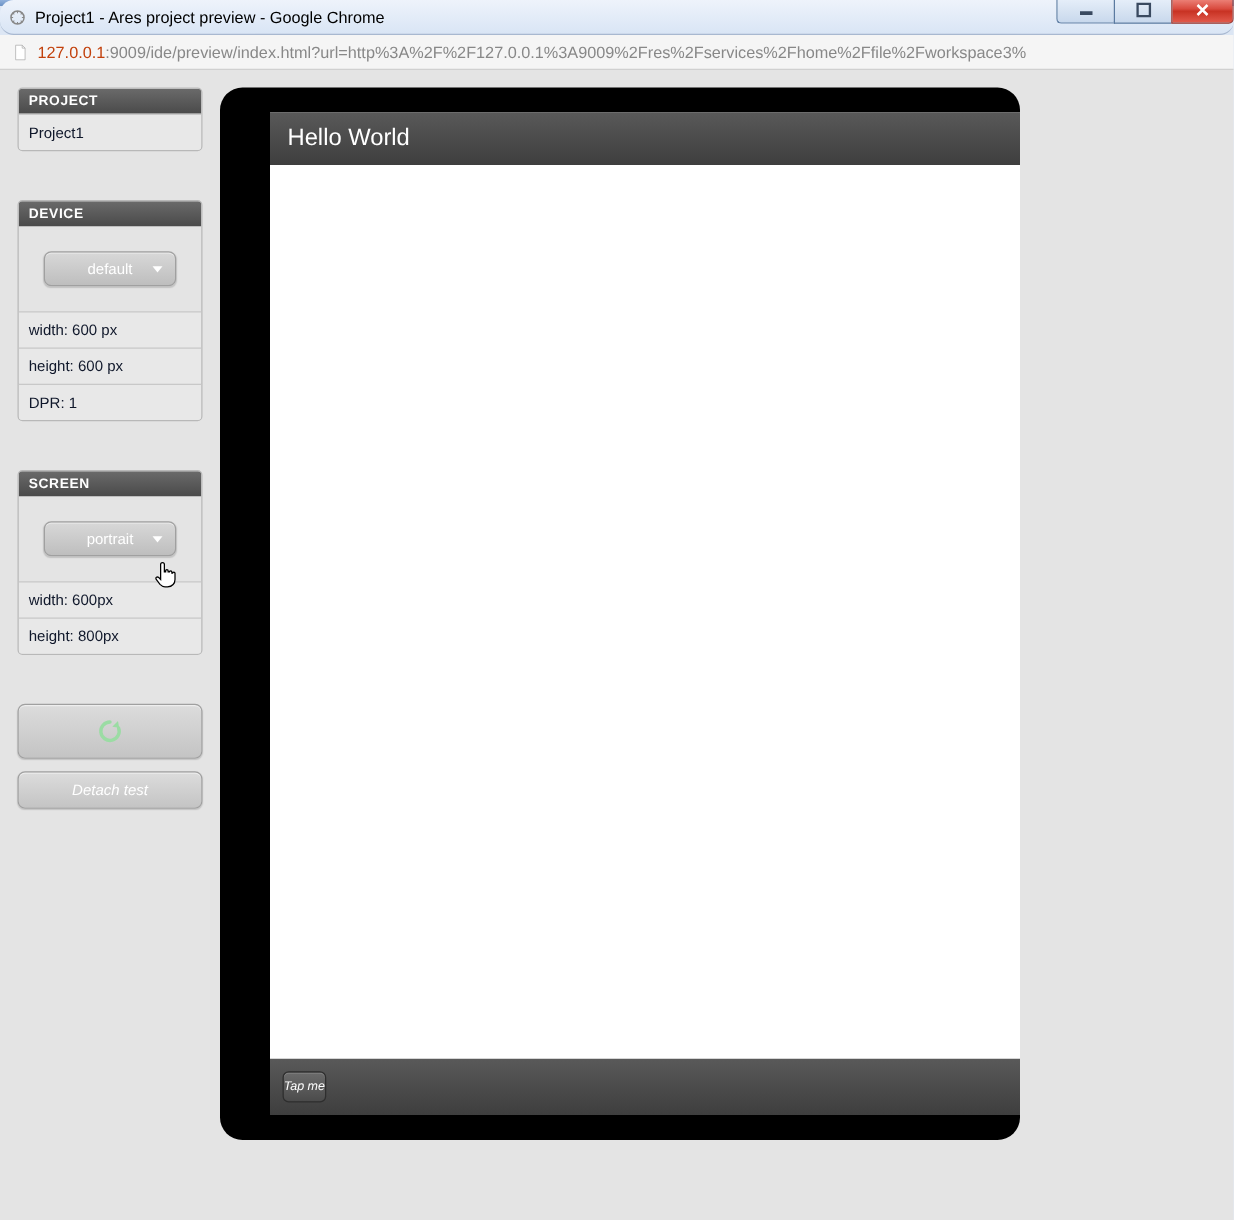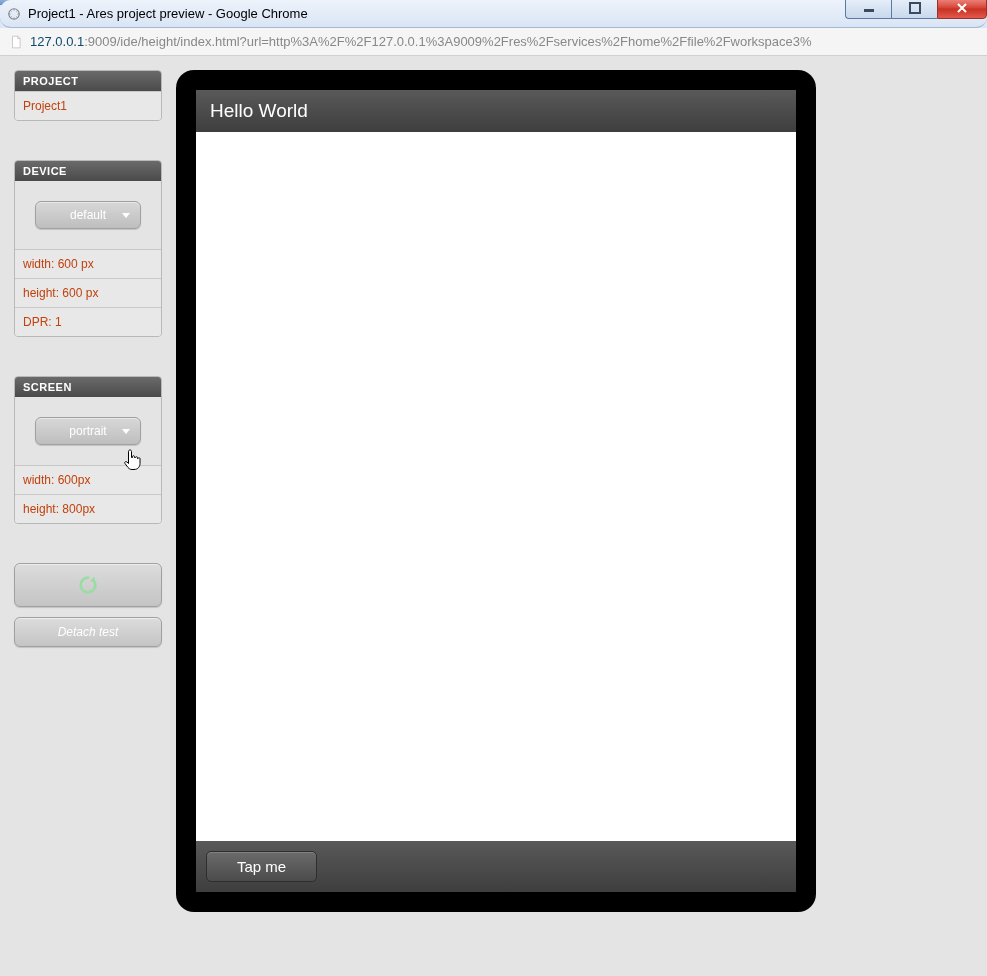--- a/index.html
+++ b/index.html
@@ -66,21 +66,21 @@
     display: flex;
     align-items: center;
     padding: 0 8px;
   }
   .page-icon {
     width: 16px; height: 16px;
     margin-right: 6px;
     display:flex;align-items:center;justify-content:center;
   }
   .url-text { font-size: 13px; color:#333;}
-  .url-host { color:#0c4a6e; }
+  .url-host { color:#c2410c; }
   .url-rest { color:#888; }
 
   
   .app-body {
     background: #e4e4e4;
     height: calc(100% - 56px);
     padding: 14px;
     display: flex;
     gap: 14px;
   }
@@ -104,21 +104,21 @@
     font-size: 11px;
     font-weight: bold;
     letter-spacing: 0.5px;
     padding: 4px 8px;
   }
   .panel-row {
     background: #e8e8e8;
     border-top: 1px solid #c8c8c8;
     padding: 7px 8px;
     font-size: 12px;
-    color: #c2410c;
+    color: #0f172a;
   }
   .panel-row:first-of-type { border-top:none; }
 
   .dropdown-btn {
     margin: 20px;
     background: linear-gradient(to bottom, #d8d8d8, #bebebe);
     border: 1px solid #a0a0a0;
     border-radius: 6px;
     padding: 6px 8px;
     font-size: 12px;
@@ -194,41 +194,43 @@
     background: #000;
     border-radius: 18px;
     padding: 20px;
   }
   .device-screen {
     width: 100%;
     height: 100%;
     background: #fff;
     display: flex;
     flex-direction: column;
+    margin-left: 20px;
   }
   .app-header {
     background: linear-gradient(to bottom, #595959, #3e3e3e);
     color: #fff;
     font-size: 19px;
     padding: 10px 14px;
   }
   .app-content { flex:1; background:#fff; }
   .app-footer {
     background: linear-gradient(to bottom, #595959, #3e3e3e);
     padding: 10px;
     display:flex;
   }
   .app-footer-btn {
     background: linear-gradient(to bottom, #6b6b6b, #4b4b4b);
     border: 1px solid #2e2e2e;
     border-radius: 5px;
     color: #fff;
-    font-size: 15px;
-    padding: 6px 30px;
+    font-size: 10px;
+    padding: 6px 0;
     box-shadow: inset 0 1px 0 rgba(255,255,255,0.15);
+    font-style: italic;
   }
 
   .cursor-pointer {
     position:absolute;
     left:124px; top:449px;
     pointer-events:none;
   }
 </style>
 </head>
 <body>
@@ -261,21 +263,21 @@
 </div>
 
 <div class="addressbar">
   <span class="page-icon">
     <svg width="14" height="14" viewBox="0 0 24 24">
         <path d="M6 2 h9 l4 4 v16 H6 Z" fill="#fff" stroke="#aaa"></path>
         <path d="M15 2 v4 h4" fill="none" stroke="#aaa"></path>
       </svg>
   </span>
   <span class="url-text">
-    <span class="url-host">127.0.0.1</span><span class="url-rest">:9009/ide/height/index.html?url=http%3A%2F%2F127.0.0.1%3A9009%2Fres%2Fservices%2Fhome%2Ffile%2Fworkspace3%</span>
+    <span class="url-host">127.0.0.1</span><span class="url-rest">:9009/ide/preview/index.html?url=http%3A%2F%2F127.0.0.1%3A9009%2Fres%2Fservices%2Fhome%2Ffile%2Fworkspace3%</span>
   </span>
 </div>
 
 <div class="app-body">
 
   <div class="sidebar">
 
     <div class="panel">
       <div class="panel-header">PROJECT</div>
       <div class="panel-row">Project1</div>

